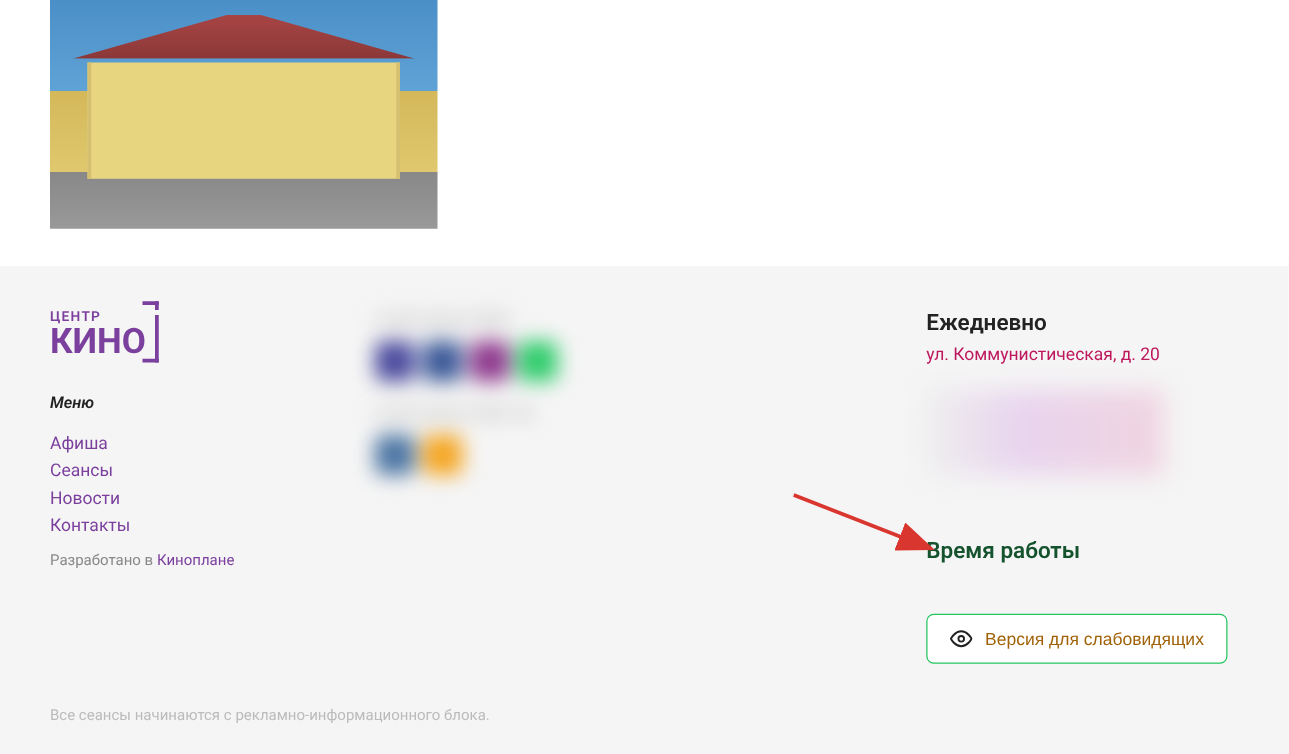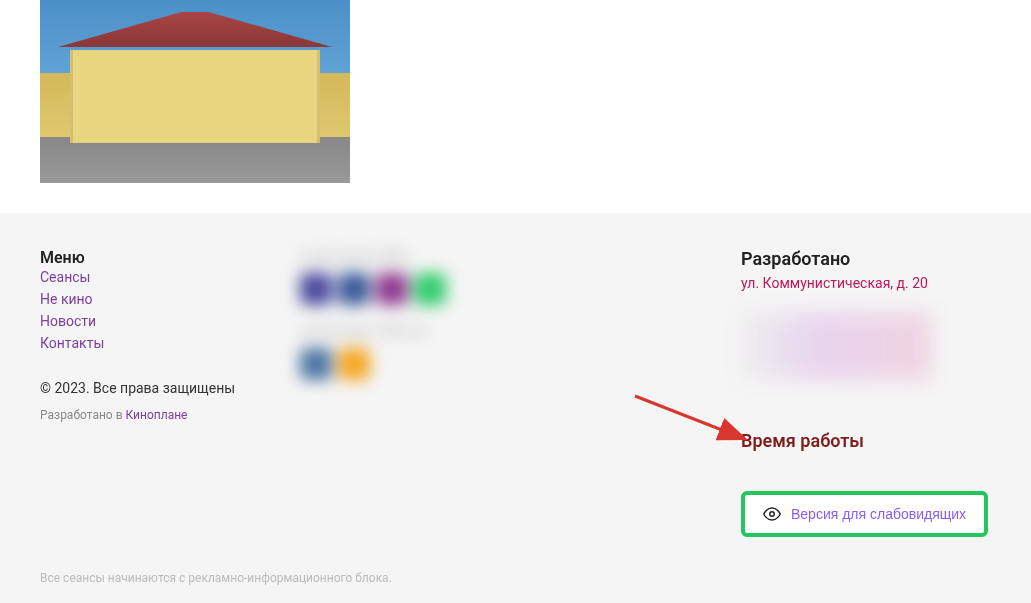--- a/index.html
+++ b/index.html
@@ -95,23 +95,25 @@
       position: absolute;
       border: 3px solid #7b3f9e;
       border-bottom: none;
       border-left: none;
       right: -10px;
       top: -18px;
       width: 10px;
       height: 4px;
     }
     .menu-title {
-      font-size: 16px;
+      font-size: 13px;
       font-weight: 600;
       color: #222;
+      margin-bottom: 14px;
+      font-style: italic;
     }
     .menu-list {
       list-style: none;
     }
     .menu-list li {
       margin-bottom: 3px;
     }
     .menu-list a {
       color: #7b3f9e;
       text-decoration: none;
@@ -156,45 +158,45 @@
       margin-top: 20px;
       filter: blur(10px);
       width: 190px;
       height: 68px;
       background: linear-gradient(90deg, #eee 0%, #e8d4ee 40%, #f0d4e0 100%);
       border-radius: 4px;
     }
     .hours-title {
       font-size: 18px;
       font-weight: 600;
-      color: #7f1d1d;
+      color: #14532d;
       margin-top: 50px;
       margin-bottom: 10px;
     }
     .hours-row {
       display: flex;
       align-items: center;
       gap: 12px;
     }
     .hours-text {
       font-size: 14px;
       color: #555;
     }
     .accessibility-btn {
       margin-top: 40px;
-      border: 4px solid #22c55e;
+      border: 1px solid #22c55e;
       background: #fff;
       padding: 10px 18px;
       border-radius: 6px;
       display: flex;
       align-items: center;
       gap: 10px;
       cursor: pointer;
       font-size: 14px;
-      color: #8b5cf6;
+      color: #a16207;
     }
     .eye-icon {
       width: 18px;
       height: 18px;
     }
     .copyright-row {
       margin-top: 28px;
       font-size: 14px;
       color: #333;
     }
@@ -233,28 +235,31 @@
 <body>
 
 <div class="top-section">
   <div class="building-image"></div>
 </div>
 
 <div class="footer-wrapper">
 <div class="footer">
   <div class="footer-top">
     <div class="footer-col-left">
+      <div class="logo">
+        <div class="logo-text">ЦЕНТР</div>
+        <div class="logo-main">КИНО</div>
+      </div>
       <div class="menu-title">Меню</div>
       <ul class="menu-list">
+        <li><a href="#">Афиша</a></li>
         <li><a href="#">Сеансы</a></li>
-        <li><a href="#">Не кино</a></li>
         <li><a href="#">Новости</a></li>
         <li><a href="#">Контакты</a></li>
       </ul>
-      <div class="copyright-row">© 2023. Все права защищены</div>
       <div class="dev-row">
         <span>Разработано в </span><a href="#" class="dev-link">Киноплане</a>
       </div>
     </div>
 
     <div class="footer-col-middle">
       <div class="blurred-block">
         <div class="blur-text">Lorem ipsum dolor</div>
         <div class="blur-icons">
           <div class="blur-icon"></div>
@@ -266,21 +271,21 @@
       <div class="blurred-block blurred-block2">
         <div class="blur-text">Lorem ipsum dolor sit</div>
         <div class="blur-icons">
           <div class="blur-icon"></div>
           <div class="blur-icon"></div>
         </div>
       </div>
     </div>
 
     <div class="footer-col-right">
-      <div class="city-title">Разработано</div>
+      <div class="city-title">Ежедневно</div>
       <a href="#" class="address-link">ул. Коммунистическая, д. 20</a>
       <div class="blurred-right"></div>
       <div class="hours-title">Время работы</div>
       <button class="accessibility-btn">
         <svg class="eye-icon" viewBox="0 0 24 24" fill="none" stroke="#222" stroke-width="2">
           <path d="M1 12s4-8 11-8 11 8 11 8-4 8-11 8-11-8-11-8z"></path>
           <circle cx="12" cy="12" r="3"></circle>
         </svg>
         <span>Версия для слабовидящих</span>
       </button>

